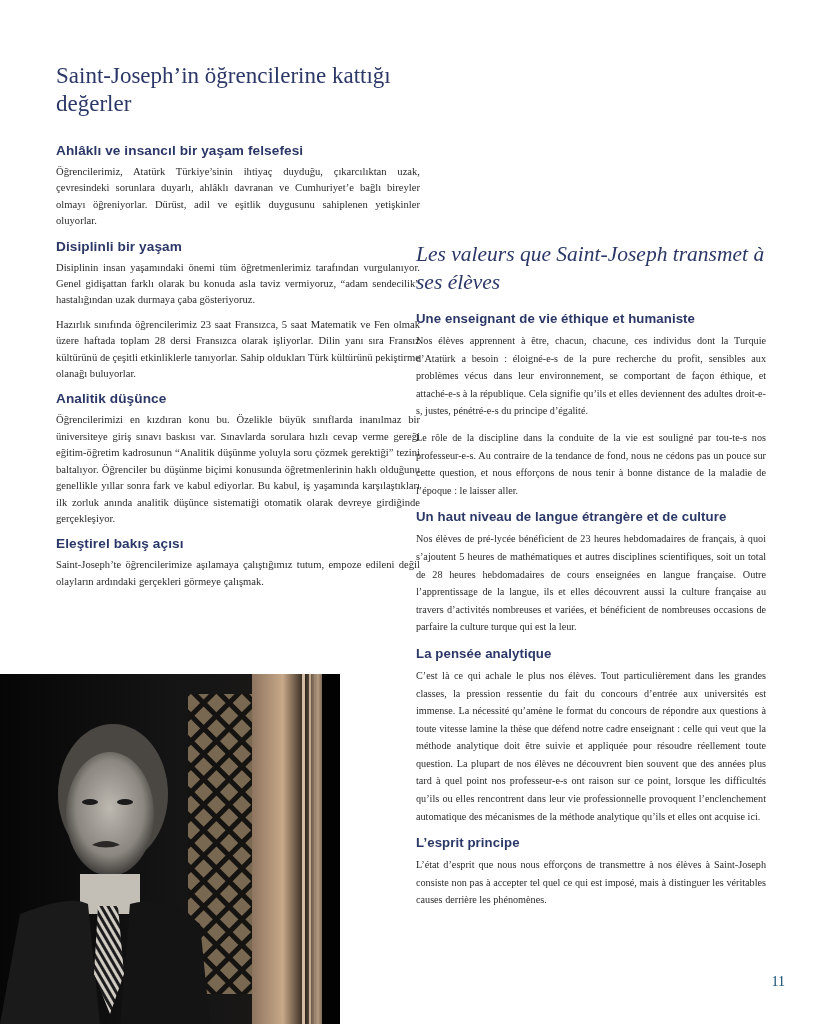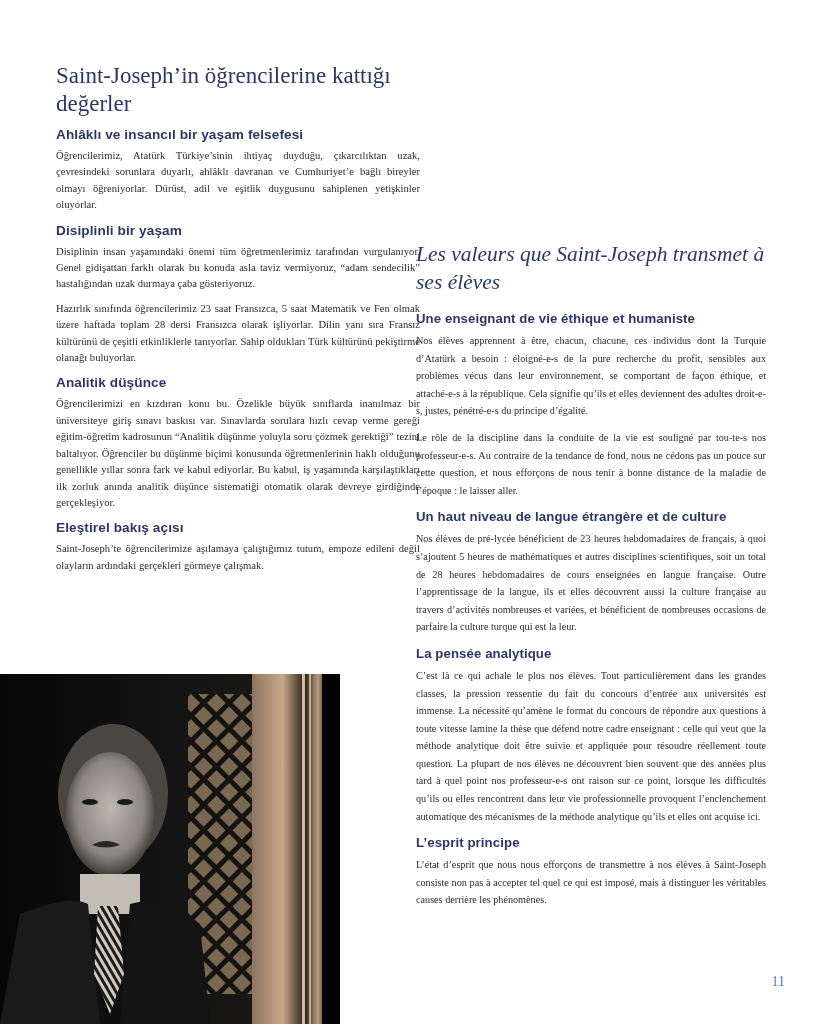--- a/index.html
+++ b/index.html
@@ -8,21 +8,21 @@
 
   .col-left { position: absolute; left: 56px; top: 62px; width: 364px; }
   .col-right { position: absolute; left: 416px; top: 240px; width: 350px; }
 
   .main-title {
     font-family: "Liberation Serif", "DejaVu Serif", serif;
     color: #2b3766;
     font-size: 23px;
     line-height: 28px;
     font-weight: normal;
-    margin-bottom: 8px;
+    margin-bottom: 24px;
   }
   .col-right .main-title { font-size: 21.5px; line-height: 28px; margin-bottom: 14px; font-style: italic; }
 
   .sub-title {
     font-family: "Liberation Sans", "DejaVu Sans", sans-serif;
     color: #2b3766;
     font-size: 13.6px;
     line-height: 18px;
     font-weight: bold;
     margin-bottom: 4px;
@@ -43,21 +43,21 @@
     margin-bottom: 9px;
   }
   .section { margin-bottom: 2px; }
 
   .photo {
     position: absolute; left: 0; top: 674px; width: 340px; height: 350px;
     overflow: hidden; background: #0c0c0c;
   }
   .page-number {
     position: absolute; right: 34px; top: 974px;
-    font-size: 14px; color: #3b82f6;
+    font-size: 14px; color: #0c4a6e;
     font-family: "Liberation Serif", "DejaVu Serif", serif;
   }
 </style>
 </head>
 <body>
 
 <div class="col-left">
   <h1 class="main-title">Saint-Joseph’in öğrencilerine kattığı değerler</h1>
 
   <div class="section">

